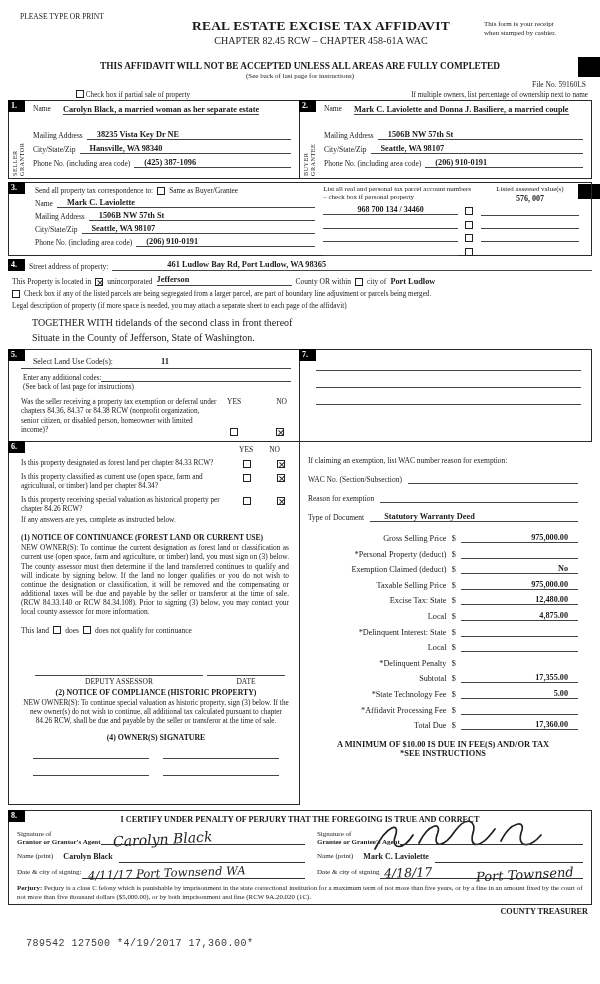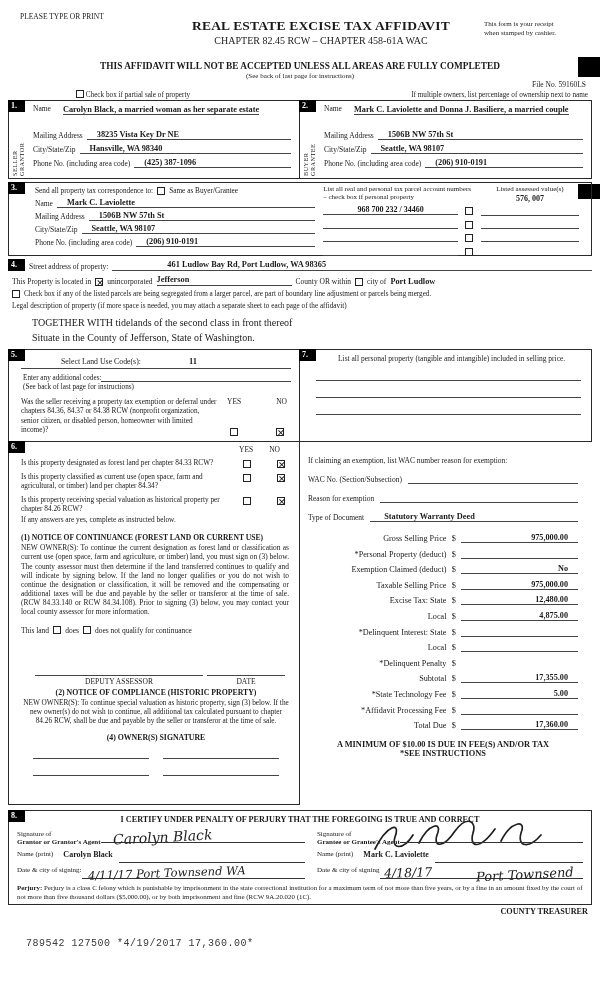--- a/index.html
+++ b/index.html
@@ -140,21 +140,21 @@
   .noline { border-bottom:none; }
   .min1,.min2 { font-weight:bold; text-align:center; font-size:8.4px; }
   .min1 { margin-top:10px; }
 
   
   .box8 { border:1px solid #2a2a2a; margin-top:5px; position:relative; padding:2px 8px 3px 8px; min-height:82px; }
   .cert { text-align:center; font-weight:bold; font-size:8.2px; padding-top:2px; }
   .halves { display:flex; margin-top:3px; }
   .hleft { width:53%; padding-right:12px; }
   .hright { width:47%; position:relative; }
-  .srow { display:flex; align-items:flex-start; font-size:7px; margin-top:3px; }
+  .srow { display:flex; align-items:center; font-size:7px; margin-top:3px; }
   .siglbl2 { line-height:1.2; white-space:nowrap; }
   .siglbl2 span { display:block; }
   .sline { flex:1; border-bottom:1px solid #333; position:relative; height:13px; }
   .hand { position:absolute; left:12px; bottom:-3px; font-family:"DejaVu Serif",serif; font-style:italic;
           font-size:14px; white-space:nowrap; transform:rotate(-3deg); color:#222; }
   .hand-date { font-size:11.5px; transform:rotate(-2deg); bottom:-2px; left:6px; }
   .hand-date2 { font-size:12.5px; transform:rotate(-2deg); bottom:-2px; left:4px; }
   .hand-city2 { position:absolute; left:96px; bottom:-4px; font-family:"DejaVu Serif",serif; font-style:italic;
                 font-size:13px; white-space:nowrap; transform:rotate(-3deg); color:#222; }
   .npv { font-weight:bold; font-size:8px; padding:0 6px 0 10px; white-space:nowrap; }
@@ -269,21 +269,21 @@
           </div>
         <div class="frow">
             <span class="lbl">Phone No. (including area code)</span>
             <span class="fill">(206) 910-0191</span>
           </div>
       </div>
       <div class="b3r">
         <div class="parc">
           <div class="parc-h">List all real and personal tax parcel account numbers – check box if personal property</div>
           <div class="prow">
-              <span class="pline">968 700 232 / 34460</span>
+              <span class="pline">968 700 134 / 34460</span>
               <span class="cb pcb"></span>
             </div>
           <div class="prow">
               <span class="pline"></span>
               <span class="cb pcb"></span>
             </div>
           <div class="prow">
               <span class="pline"></span>
               <span class="cb pcb"></span>
             </div>
@@ -328,21 +328,21 @@
         <p>Situate in the County of Jefferson, State of Washington.</p>
       </div>
     </div>
 
     <div class="cols">
       <div class="colL">
 
         <div class="box5">
           <span class="tab">5.</span>
           <div class="luc">
-            <span style="margin-left:28px">Select Land Use Code(s):</span>
+            <span style="">Select Land Use Code(s):</span>
             <span class="lucv">11</span>
           </div>
           <div class="addl">
             <span>Enter any additional codes:</span>
             <span class="fill"></span>
           </div>
           <div class="seeb">(See back of last page for instructions)</div>
           <div class="q5">
             <div class="q5t">Was the seller receiving a property tax exemption or deferral under chapters 84.36, 84.37 or 84.38 RCW (nonprofit organization, senior citizen, or disabled person, homeowner with limited income)?</div>
             <div class="ynwrap">
@@ -416,21 +416,20 @@
             <span class="sline2"></span>
             <span class="sline2"></span>
           </div>
         </div>
       </div>
 
       <div class="colR">
 
         <div class="box7">
           <span class="tab">7.</span>
-          <div class="ppt" style="padding-left:22px">List all personal property (tangible and intangible) included in selling price.</div>
           <div class="pline7"></div>
           <div class="pline7"></div>
           <div class="pline7"></div>
         </div>
         <div class="r7low">
           <div class="claim">If claiming an exemption, list WAC number reason for exemption:</div>
           <div class="wrow">
               <span class="lbl">WAC No. (Section/Subsection)</span>
               <span class="fill"></span>
             </div>

